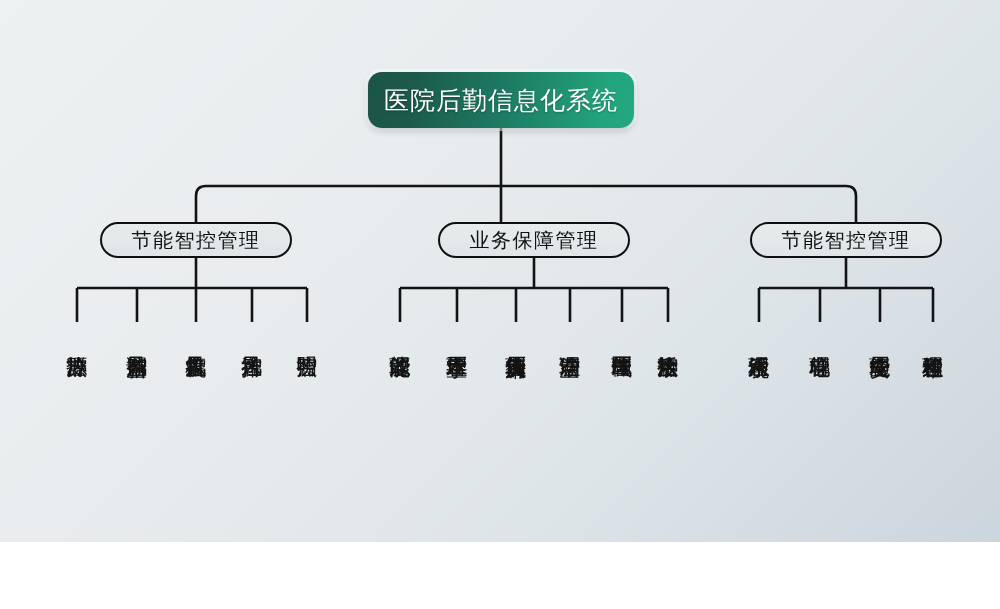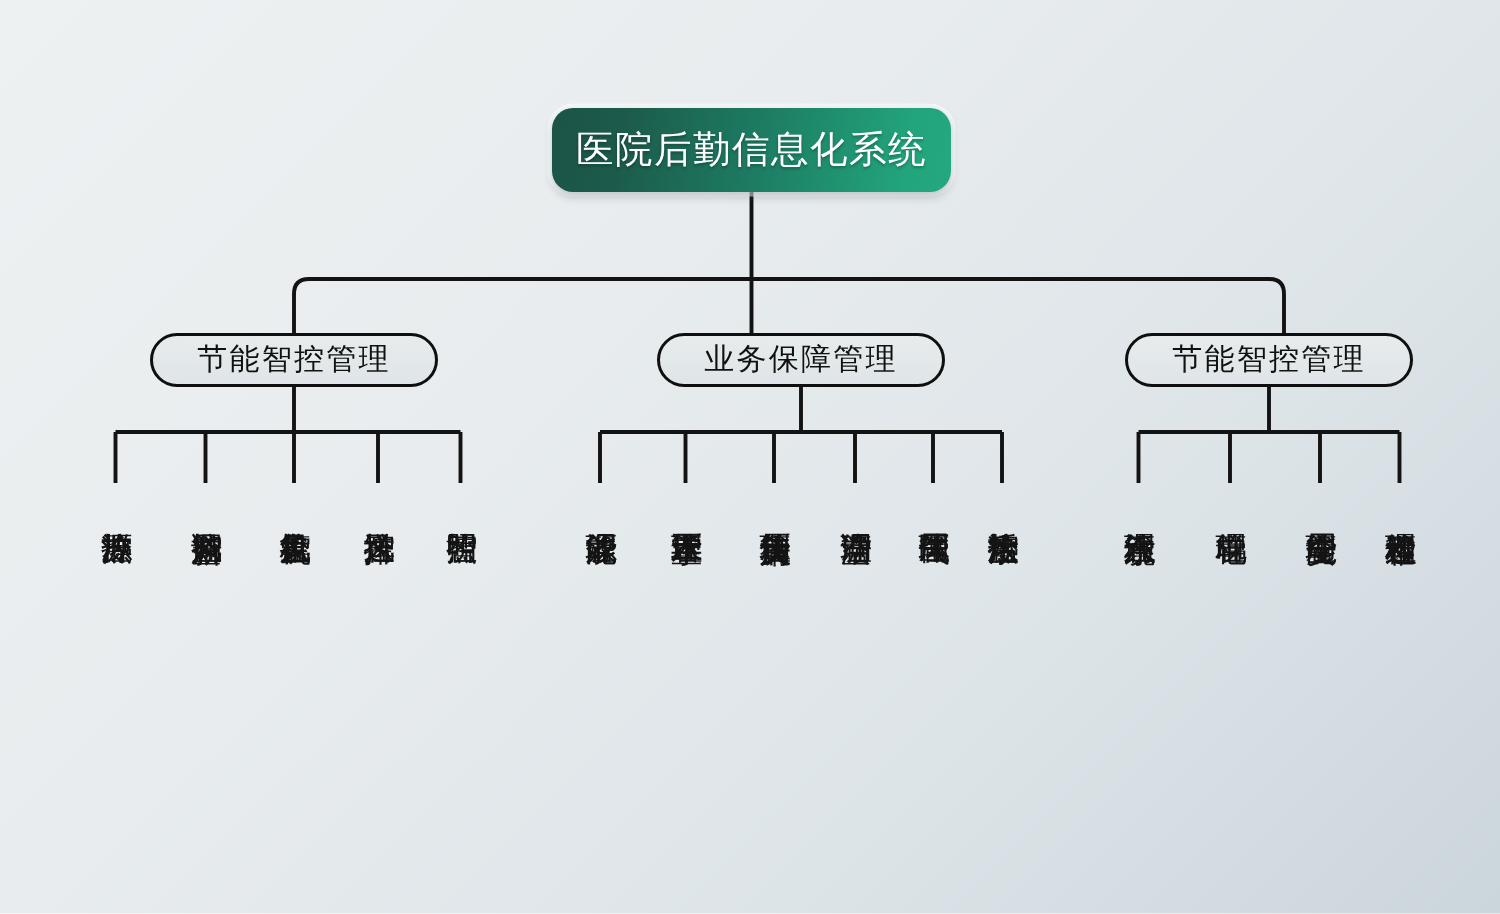--- a/index.html
+++ b/index.html
@@ -8,21 +8,21 @@
   }
   body {
     width: 1000px;
     height: 609px;
     overflow: hidden;
     font-family: "Liberation Sans", "DejaVu Sans", sans-serif;
   }
   #canvas {
     position: relative;
     width: 1000px;
-    height: 609px;
+    height: 542px;
     background: linear-gradient(135deg, #eef1f2 0%, #e8ecee 38%, #dde4e8 70%, #cbd5dc 100%);
   }
 
   
   #wires {
     position: absolute;
     left: 0;
     top: 0;
     width: 1000px;
     height: 609px;

